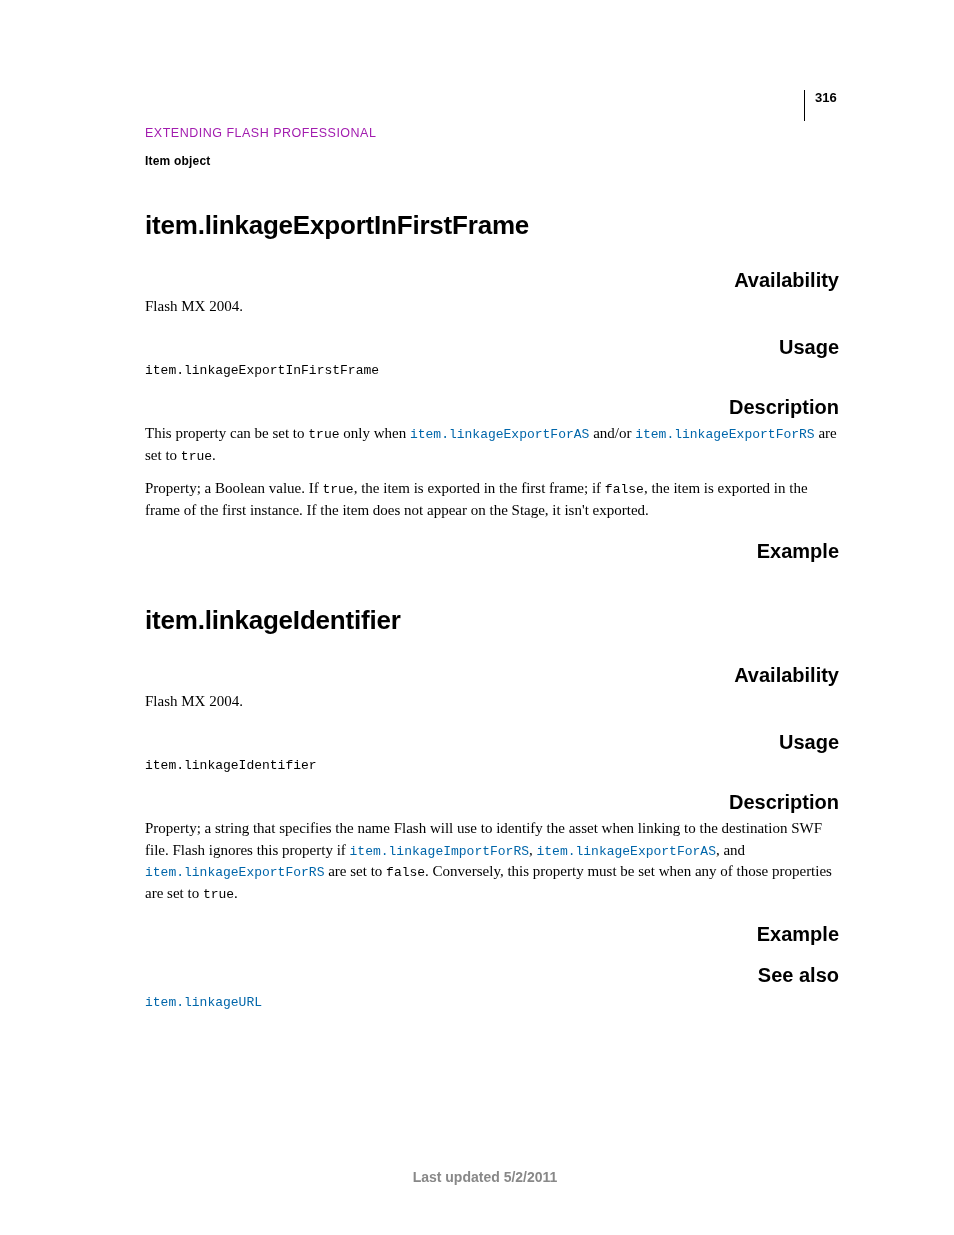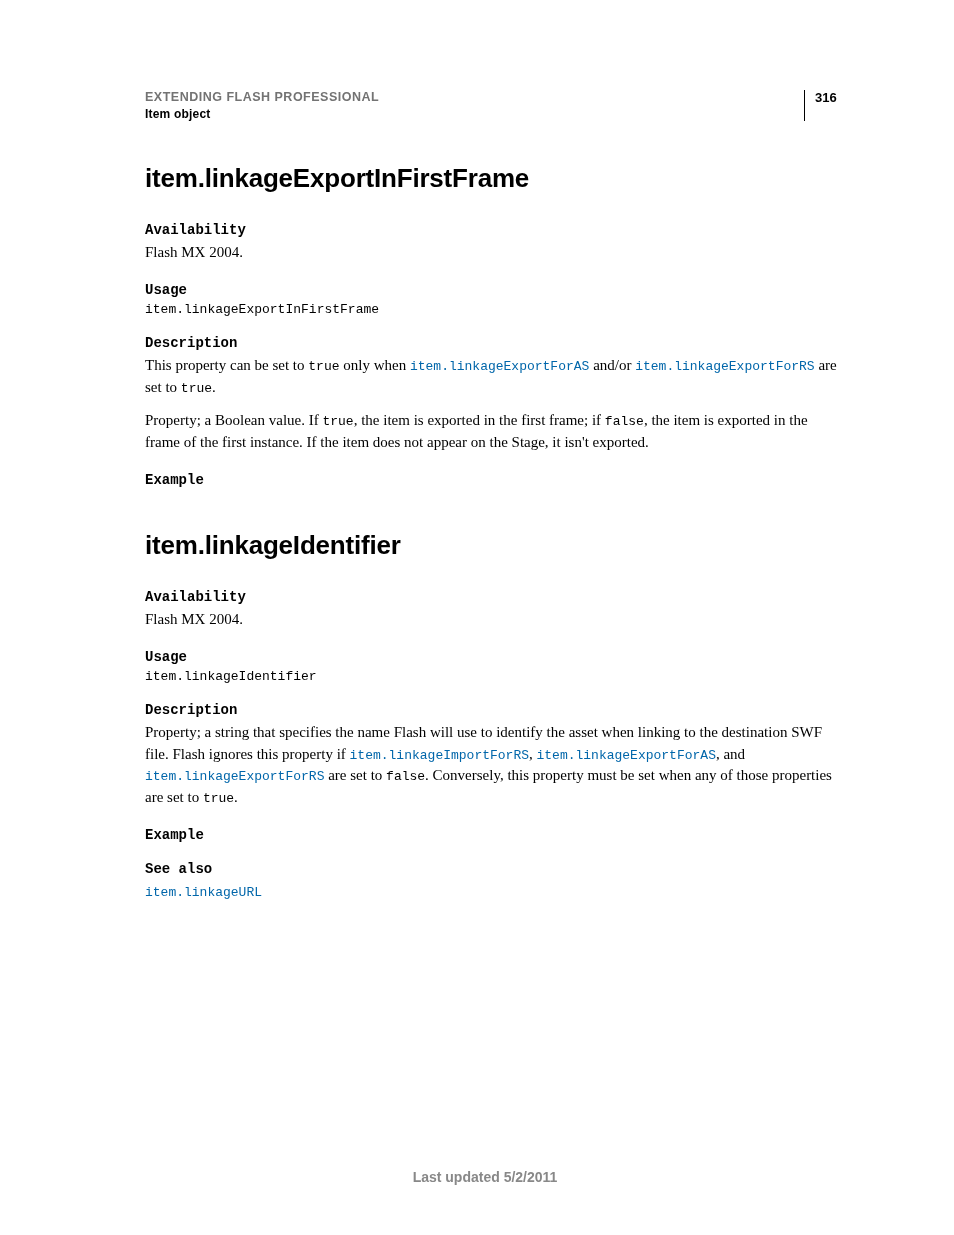--- a/index.html
+++ b/index.html
@@ -21,51 +21,53 @@
     align-items: flex-start;
     margin-bottom: 42px;
   }
   .running-left {
     font-family: "Myriad Pro", "Helvetica Neue", Arial, sans-serif;
     font-size: 12.5px;
     letter-spacing: 0.5px;
   }
   .running-chapter {
     text-transform: uppercase;
-    font-weight: 700;
-    color: #737373;
+    font-weight: 400;
+    color: #a21caf;
+    margin-top: 36px;
   }
   .running-sub {
     font-weight: 700;
     font-size: 12px;
     letter-spacing: 0.2px;
-    margin-top: 3px;
+    margin-top: 14px;
   }
   .page-number-box {
     border-left: 1.5px solid #000;
     padding-left: 10px;
     padding-bottom: 16px;
     font-family: "Myriad Pro", "Helvetica Neue", Arial, sans-serif;
     font-size: 13px;
     font-weight: 700;
     min-width: 24px;
     text-align: left;
   }
   h1 {
     font-family: "Myriad Pro", "Helvetica Neue", Arial, sans-serif;
     font-weight: 700;
     font-size: 26px;
     margin: 0 0 28px 0;
     letter-spacing: -0.2px;
   }
   h3 {
-    font-family: Liberation Mono, monospace;
+    font-family: Liberation Sans, sans-serif;
     font-weight: 700;
-    font-size: 14px;
+    font-size: 20px;
     margin: 18px 0 4px 0;
+    text-align: right;
   }
   p {
     font-size: 15px;
     line-height: 1.45;
     margin: 0 0 12px 0;
   }
   .code {
     font-family: "Courier New", Courier, monospace;
     font-size: 13px;
   }

